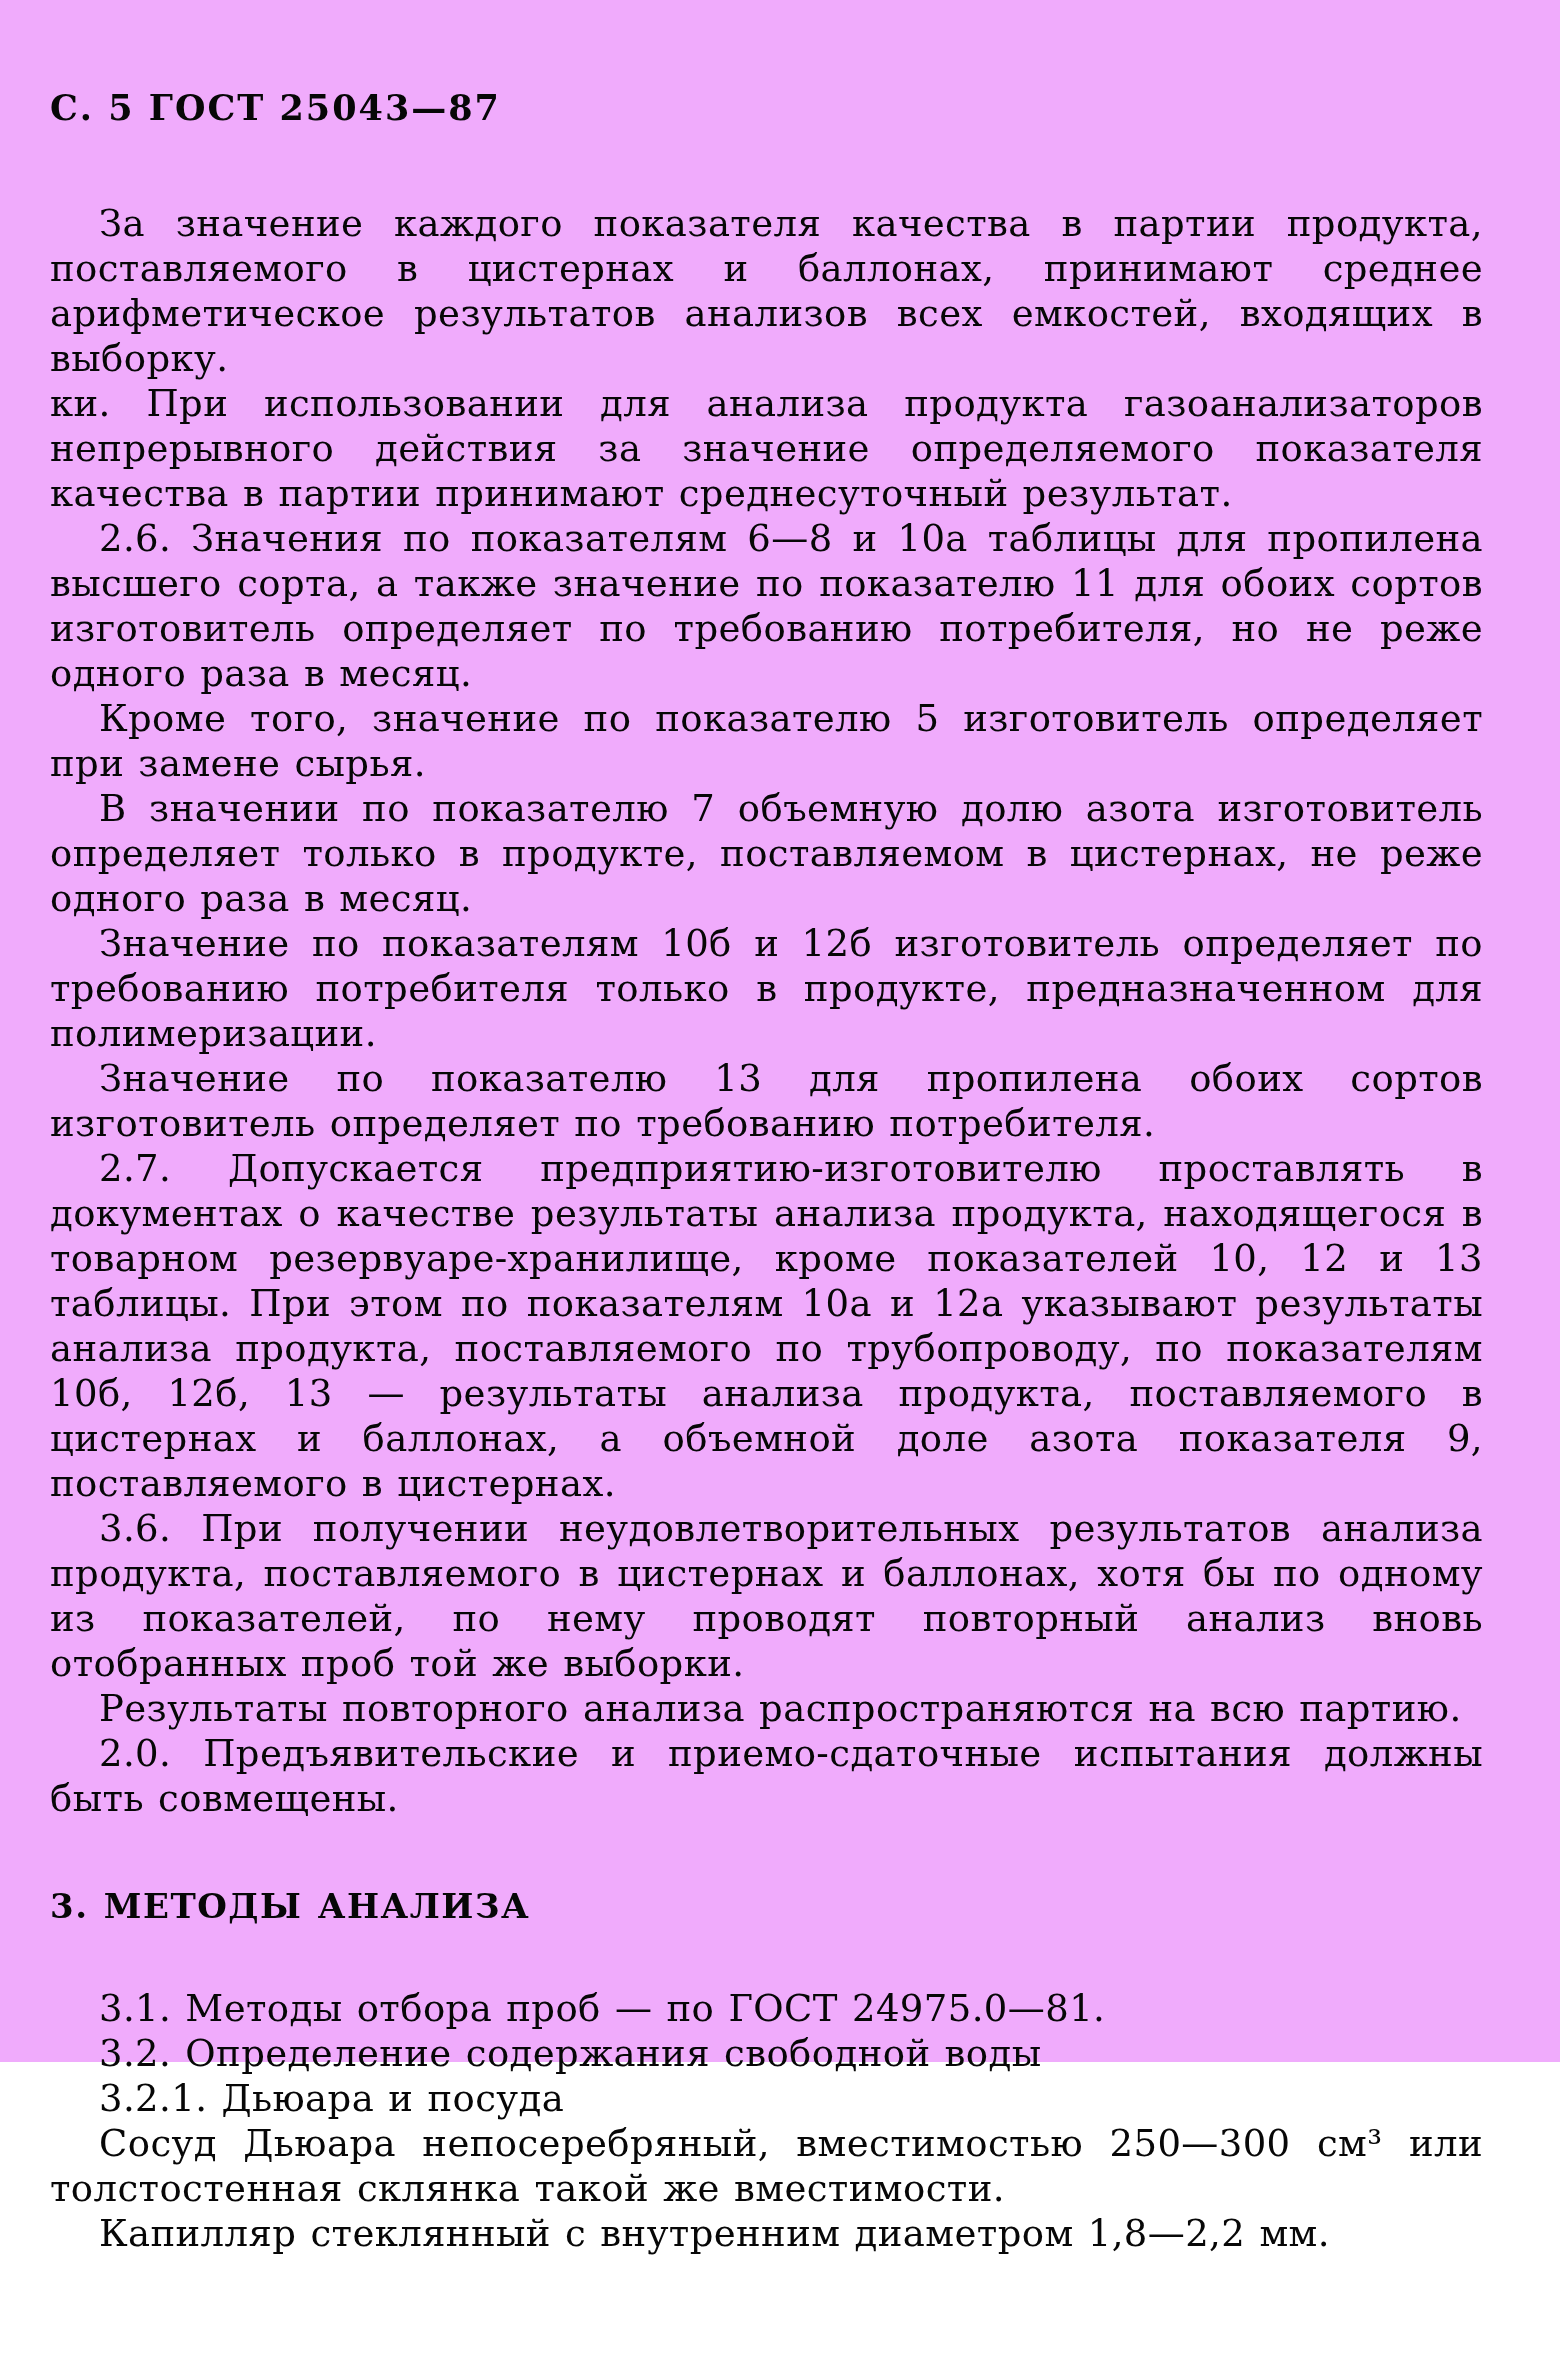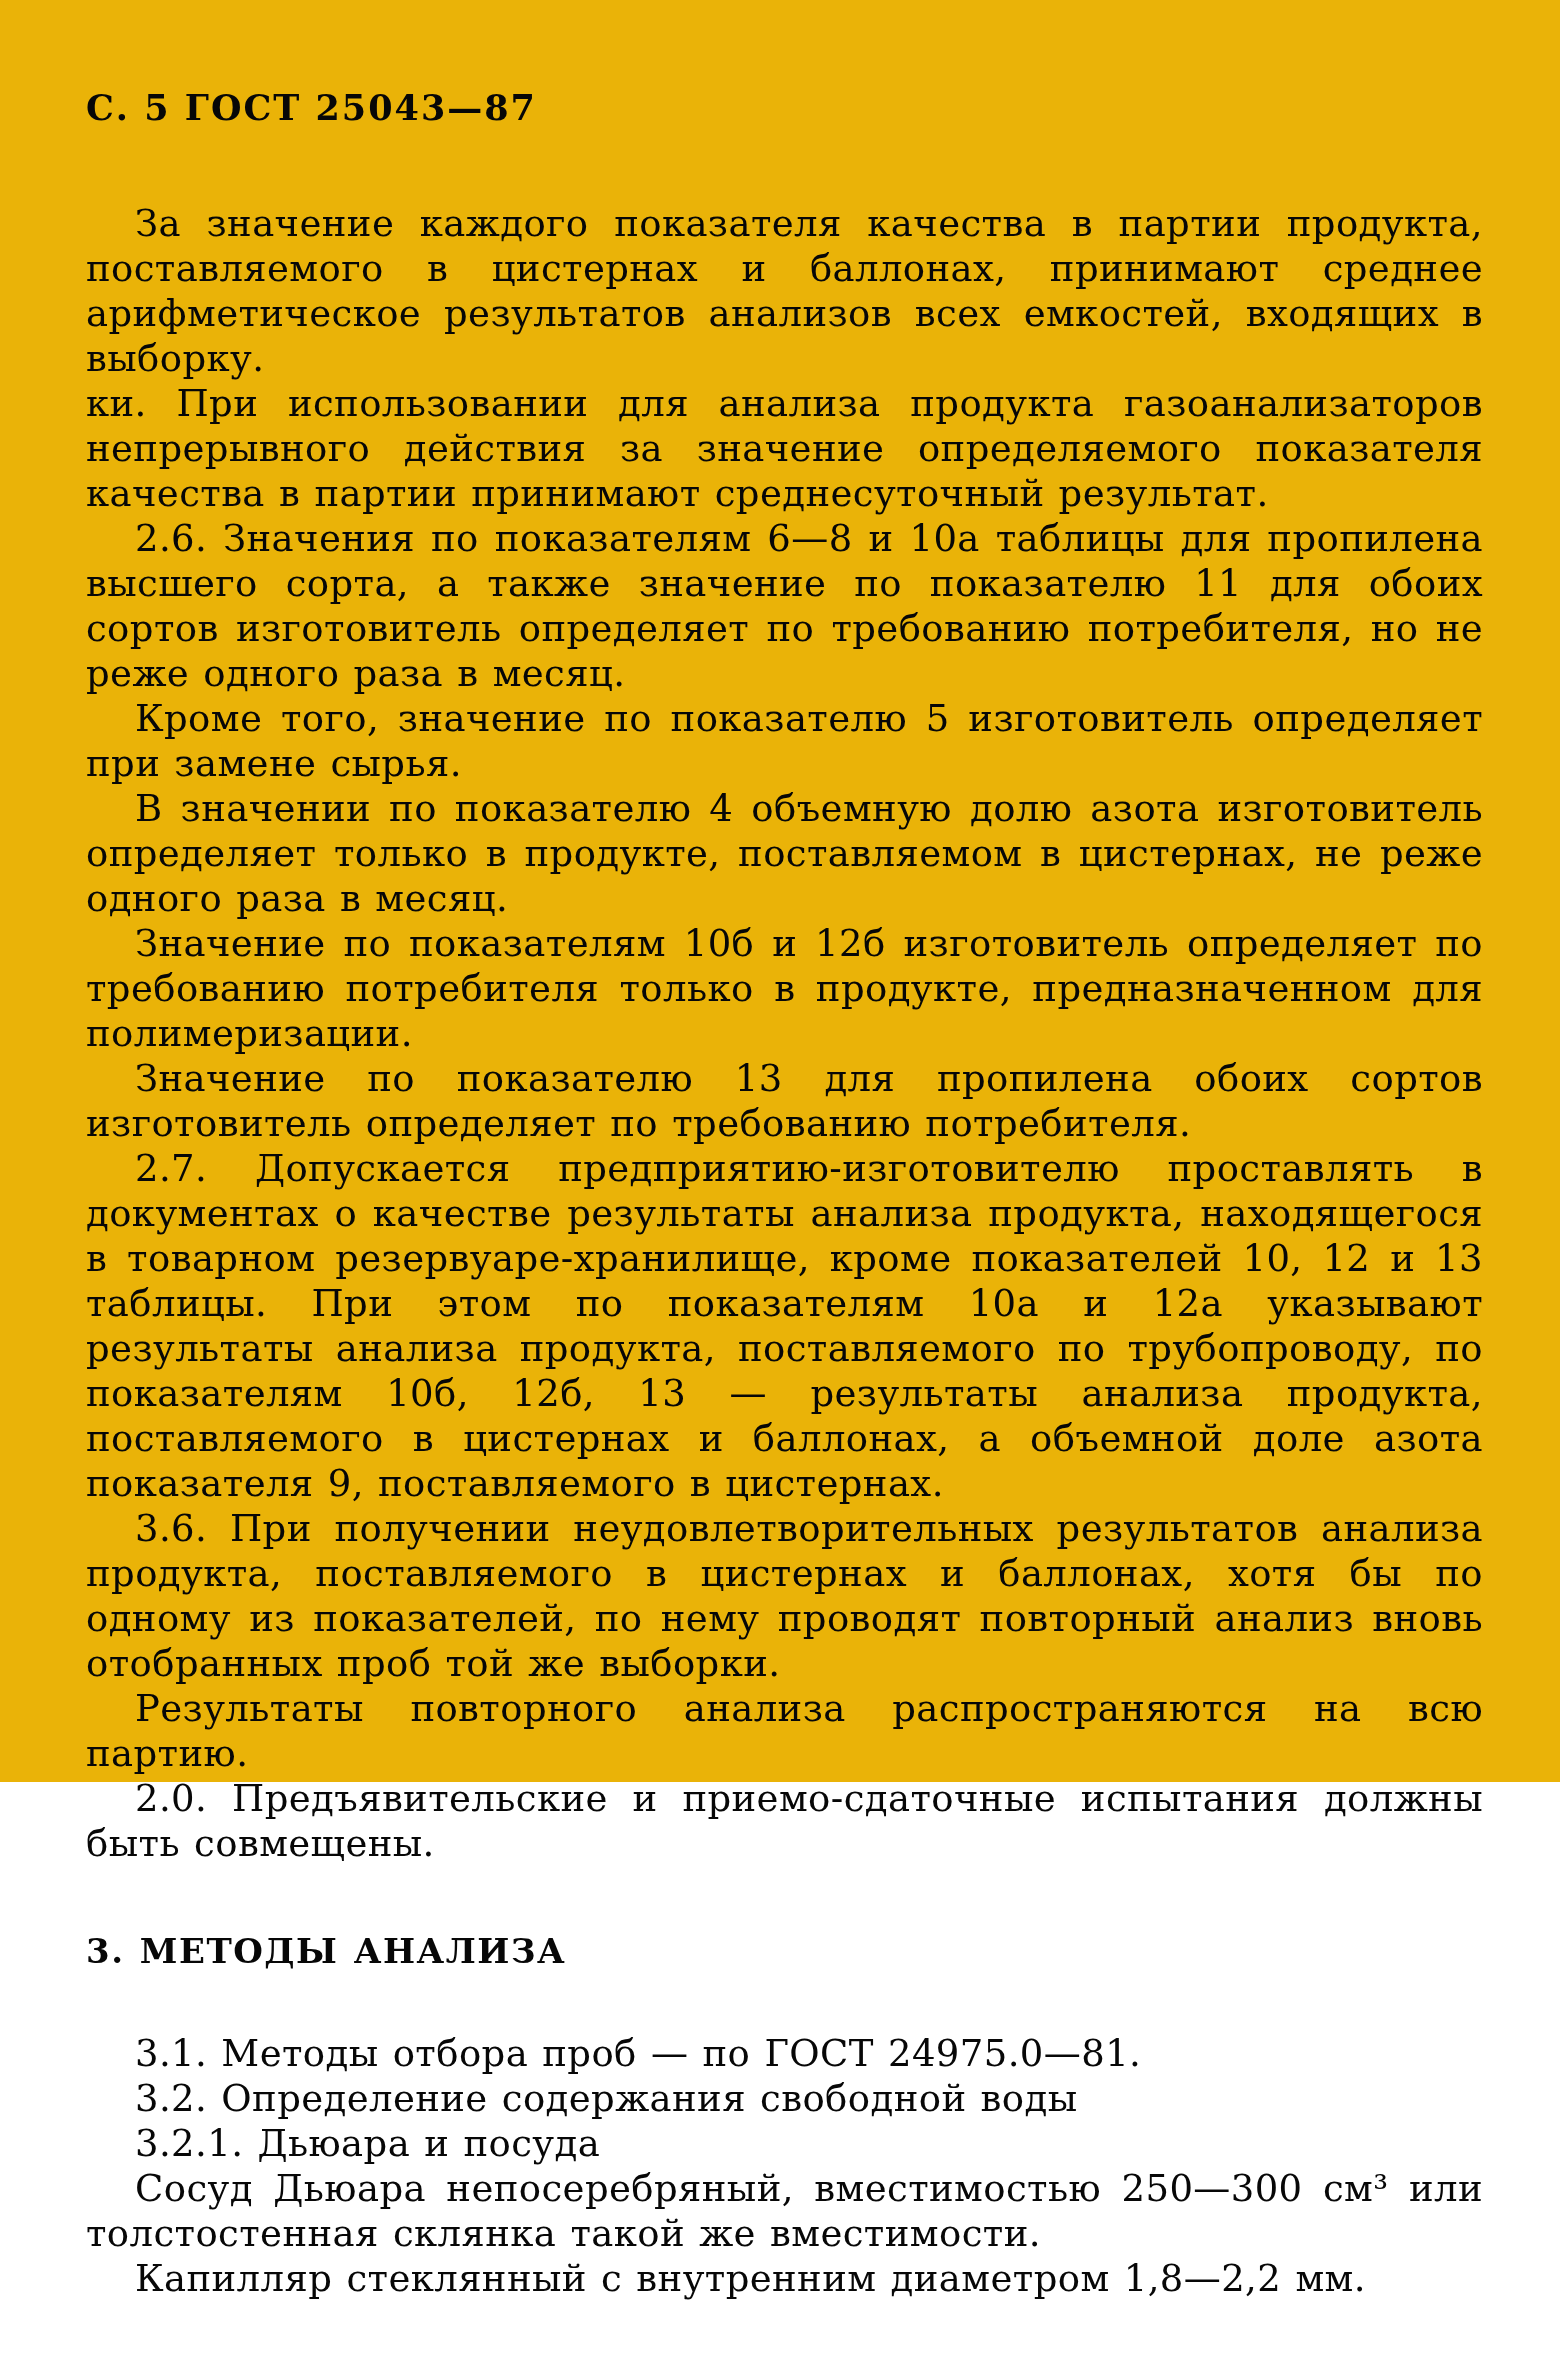--- a/index.html
+++ b/index.html
@@ -11,23 +11,23 @@
     width: 1560px;
     height: 2362px;
     color: #070707;
     font-family: "DejaVu Serif", "Liberation Serif", serif;
     position: relative;
     overflow: hidden;
   }
   .page {
     box-sizing: border-box;
     width: 1560px;
-    height: 1782px;
-    padding: 87px 77px 118px 86px;
-    background: #eab308;
+    height: 2062px;
+    padding: 87px 77px 118px 50px;
+    background: #f0abfc;
   }
   .page-header {
     font-size: 35px;
     font-weight: bold;
     letter-spacing: 2px;
     margin: 0 0 73px 0;
     white-space: nowrap;
   }
   .content {
     font-size: 37px;
@@ -57,21 +57,21 @@
 <div class="page">
 
   <div class="page-header">С. 5 ГОСТ 25043—87</div>
 
   <div class="content">
 
     <p class="para">За значение каждого показателя качества в партии продукта, поставляемого в цистернах и баллонах, принимают среднее арифметическое результатов анализов всех емкостей, входящих в выборку.</p>
     <p class="para no-indent">ки. При использовании для анализа продукта газоанализаторов непрерывного действия за значение определяемого показателя качества в партии принимают среднесуточный результат.</p>
     <p class="para">2.6. Значения по показателям 6—8 и 10а таблицы для пропилена высшего сорта, а также значение по показателю 11 для обоих сортов изготовитель определяет по требованию потребителя, но не реже одного раза в месяц.</p>
     <p class="para">Кроме того, значение по показателю 5 изготовитель определяет при замене сырья.</p>
-    <p class="para">В значении по показателю 4 объемную долю азота изготовитель определяет только в продукте, поставляемом в цистернах, не реже одного раза в месяц.</p>
+    <p class="para">В значении по показателю 7 объемную долю азота изготовитель определяет только в продукте, поставляемом в цистернах, не реже одного раза в месяц.</p>
     <p class="para">Значение по показателям 10б и 12б изготовитель определяет по требованию потребителя только в продукте, предназначенном для полимеризации.</p>
     <p class="para">Значение по показателю 13 для пропилена обоих сортов изготовитель определяет по требованию потребителя.</p>
     <p class="para">2.7. Допускается предприятию-изготовителю проставлять в документах о качестве результаты анализа продукта, находящегося в товарном резервуаре-хранилище, кроме показателей 10, 12 и 13 таблицы. При этом по показателям 10а и 12а указывают результаты анализа продукта, поставляемого по трубопроводу, по показателям 10б, 12б, 13 — результаты анализа продукта, поставляемого в цистернах и баллонах, а объемной доле азота показателя 9, поставляемого в цистернах.</p>
     <p class="para">3.6. При получении неудовлетворительных результатов анализа продукта, поставляемого в цистернах и баллонах, хотя бы по одному из показателей, по нему проводят повторный анализ вновь отобранных проб той же выборки.</p>
     <p class="para">Результаты повторного анализа распространяются на всю партию.</p>
     <p class="para">2.0. Предъявительские и приемо-сдаточные испытания должны быть совмещены.</p>
 
     <h2 class="section-heading">3. МЕТОДЫ АНАЛИЗА</h2>
 
     <p class="para">3.1. Методы отбора проб — по ГОСТ 24975.0—81.</p>

